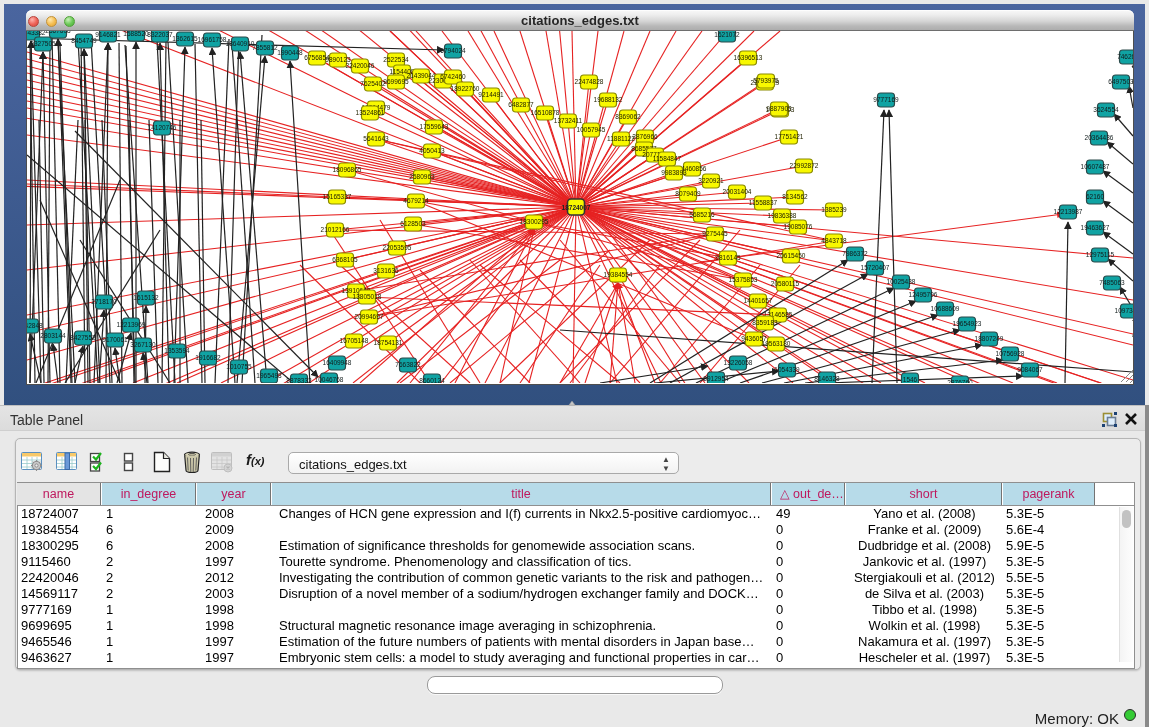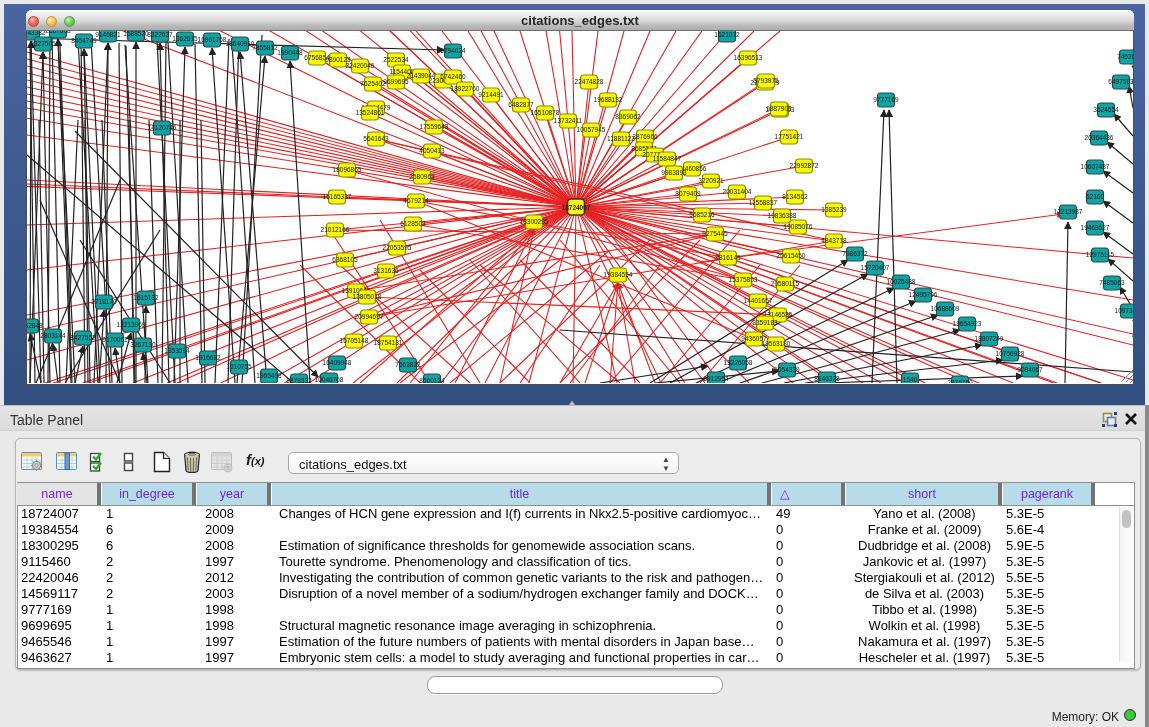--- a/index.html
+++ b/index.html
@@ -24,34 +24,34 @@
   background:#ececec; border:1px solid #b5b5b5; border-radius:5px;
   box-shadow:0 1px 2px rgba(0,0,0,0.18); }
 .tbicon { position:absolute; top:450px; }
 #dropdown { position:absolute; left:288px; top:452px; width:391px; height:22px;
   background:linear-gradient(#fff,#f2f2f2); border:1px solid #a9a9a9; border-radius:5px; }
 #dropdown .txt { position:absolute; left:10px; top:4px; font-size:13px; color:#111; }
 #dropdown .spn { position:absolute; right:8px; top:2px; font-size:8px; color:#444; line-height:9px; }
 #tablebox { position:absolute; left:17px; top:482px; width:1118px; height:187px;
   background:#fff; border:1px solid #8f8f8f; }
 .hcell { position:absolute; top:483px; height:22px; background:#b7dbe9;
-  border-right:4px solid #737373; font-size:12.5px; color:#6d28d9;
+  border-right:1px solid #737373; font-size:12.5px; color:#be185d;
   text-align:center; line-height:22px; overflow:hidden; }
 .trow { position:absolute; left:17px; width:1118px; height:16px; font-size:13px; color:#000; }
 .trow span { position:absolute; top:1px; white-space:nowrap; line-height:14px; }
 #hborder { position:absolute; left:17px; top:504.5px; width:1118px; height:1px; background:#8f8f8f; }
 #sbtrack { position:absolute; left:1119px; top:507px; width:14px; height:155px;
   background:linear-gradient(to right,#f4f4f4,#fdfdfd); border-left:1px solid #e0e0e0; }
 #sbthumb { position:absolute; left:1121.5px; top:510px; width:9px; height:18px;
   background:#c2c2c2; border-radius:5px; }
 #tabs { position:absolute; left:427px; top:676px; width:296px; height:18px;
   border:1px solid #9a9a9a; border-radius:8px; background:#fff; overflow:hidden;
   font-size:13px; line-height:18px; text-align:center; box-shadow:0 1px 0 rgba(255,255,255,.7); }
 #tabs .seg { position:absolute; top:16px; height:36px; }
-#memok { position:absolute; right:30px; top:710px; font-size:12px; color:#222;text-align:center; }
+#memok { position:absolute; right:30px; top:710px; font-size:15px; color:#222;text-align:center; }
 #memdot { position:absolute; right:13px; top:709px; width:12px; height:12px;
   border-radius:50%; background:#35cb35; border:1.5px solid #2c2c2c; }
 #redge { position:absolute; right:0; top:405px; width:4px; height:322px; background:#8a8a8a; }
 </style></head>
 <body>
 <div id="app">
 <div id="desktop"></div>
 <div id="gwin">
   <div id="titlebar">
     <div class="tl" style="left:1.5px;background:radial-gradient(circle at 35% 30%,#ffb3ad,#ee6156 55%,#d3473c);border:1px solid #b8443c"></div>

